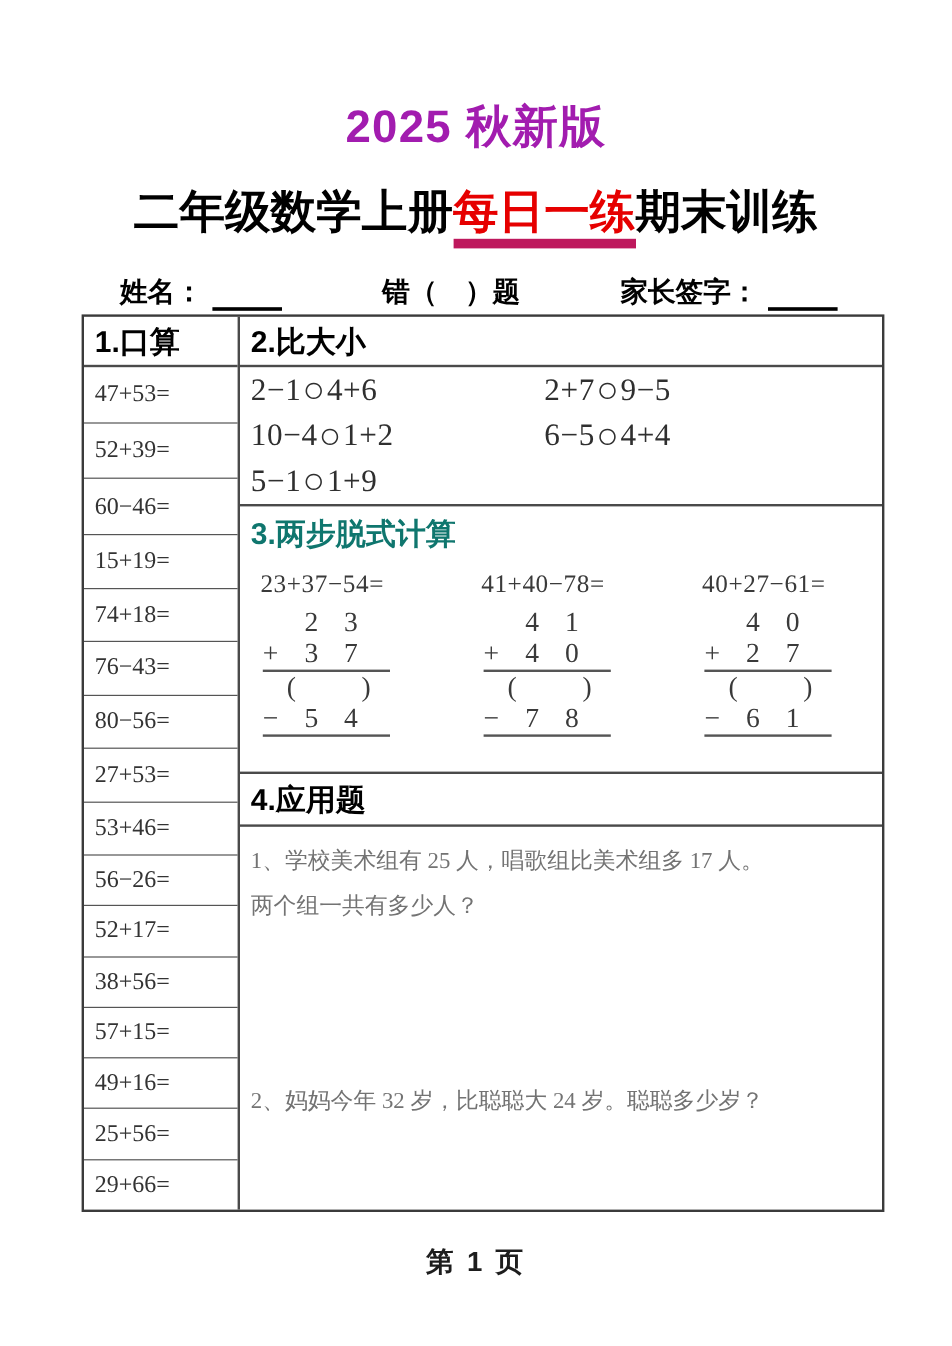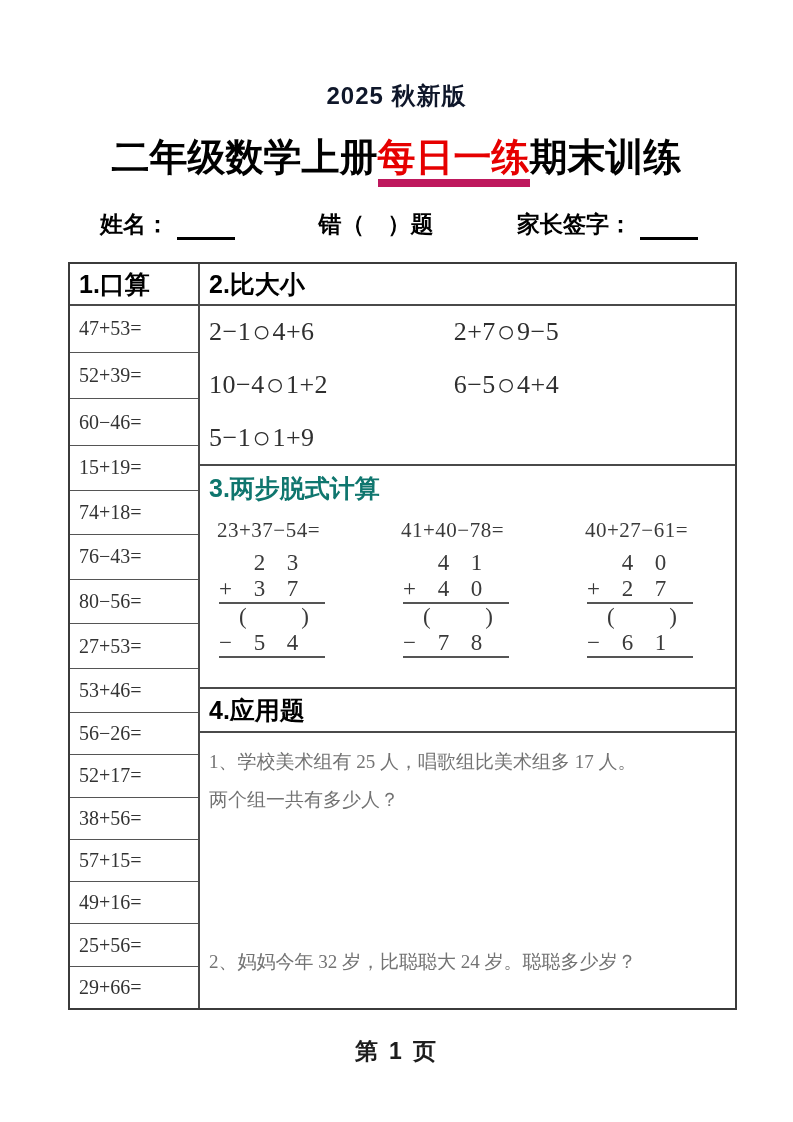--- a/index.html
+++ b/index.html
@@ -5,21 +5,21 @@
   * { margin:0; padding:0; box-sizing:border-box; }
   html,body { background:#ffffff; }
   .page {
     position:relative; width:793px; height:1122px; background:#fff;
     overflow:hidden; font-family:"Liberation Serif", serif; color:#2f2f2f;
   }
   
   .title1 {
     padding-top:80px; text-align:center;
     font-family:"Liberation Sans", sans-serif; font-weight:bold;
-    font-size:24px; color:#0f172a; letter-spacing:1px;
+    font-size:38px; color:#a21caf; letter-spacing:1px;
   }
   .title2 {
     margin-top:20px; text-align:center;
     font-family:"Liberation Sans", sans-serif; font-weight:bold;
     font-size:38px; color:#000; white-space:nowrap;
   }
   .title2 .hl { color:#e60000; border-bottom:8px solid #be185d; padding-bottom:1px; }
   .namerow {
     display:flex; justify-content:space-between; align-items:flex-end;
     margin:26px 95px 0 100px;
@@ -43,21 +43,21 @@
   .cell-h, .r-header { height:42px; }
   .lgroup { flex:none; display:flex; flex-direction:column; }
   .g1 { height:140px;border-radius:6px; } .g2 { height:223px; } .g3 { height:44px; } .g4 { flex:1; }
   .lrow {
     flex:1; display:flex; align-items:center; padding-left:9px;
     font-size:20px; color:#333; border-bottom:1.5px solid #555;
   }
   .lrow.nob { border-bottom:none; }
   
   .r-compare {
-    height:160px; flex:none; border-bottom:2px solid #4a4a4a;
+    height:116px; flex:none; border-bottom:2px solid #4a4a4a;
     display:grid; grid-template-columns:1fr 1.15fr; align-items:center;
     padding-left:9px; font-size:26px; color:#2f2f2f;
   }
   .cmp { white-space:nowrap; letter-spacing:0.5px; }
   .circ { font-size:31px; line-height:0; margin:0 1px; position:relative; top:2px; }
   
   .r-calc { height:223px; flex:none; border-bottom:2px solid #4a4a4a; padding:6px 0 0 9px; }
   .r-calc-title { font-family:"Liberation Sans", sans-serif; font-weight:bold; font-size:25px; color:#0f766e; }
   .vc-wrap { display:flex; margin-top:13px; padding-left:8px; gap:76px; }
   .vc { font-size:23px; color:#3a3a3a; }

